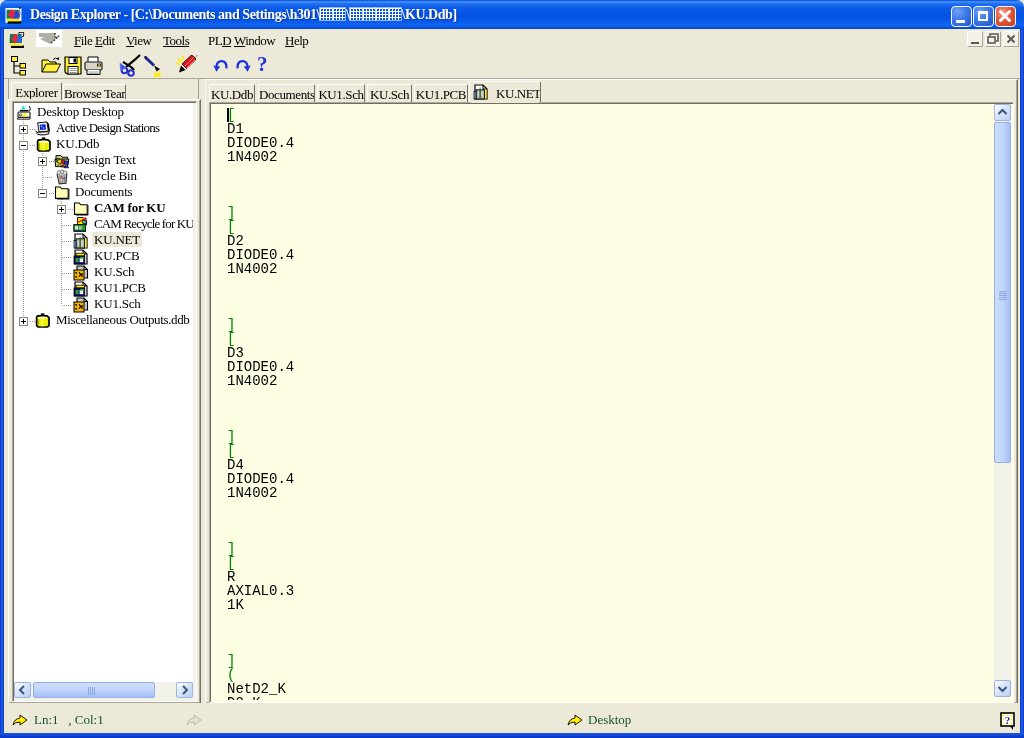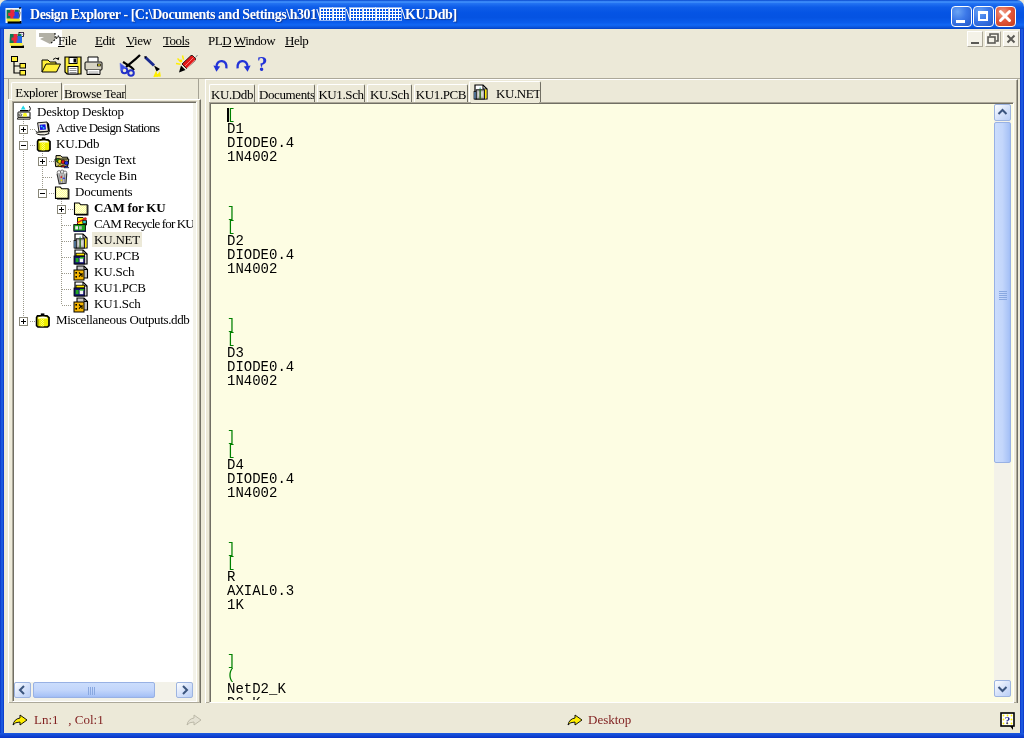--- a/index.html
+++ b/index.html
@@ -1,20 +1,20 @@
 <!DOCTYPE html>
 <html><head>
 <meta charset="utf-8">
 <style>
 html,body{margin:0;padding:0;}
 *{-webkit-font-smoothing:antialiased;}
 body{width:1024px;height:738px;position:relative;overflow:hidden;background:#ECE9D8;
      font-family:"Liberation Serif",serif;}
 .abs{position:absolute;}
-.ser{font-family:"Liberation Serif",serif;font-size:13px;color:#7f1d1d;white-space:nowrap;}
+.ser{font-family:"Liberation Serif",serif;font-size:13px;color:#14532d;white-space:nowrap;}
 u{text-decoration:underline;}
 
 #titlebar{left:0;top:0;width:1024px;height:29px;
   background:linear-gradient(to bottom,#0442C8 0%,#2E7CF2 4%,#4493FB 7%,#2272F2 12%,#0D5CE8 25%,#0554E4 45%,#0553E2 60%,#0A5CEC 78%,#1168F5 86%,#0C57E0 93%,#0443C4 100%);
   border-radius:7px 7px 0 0;}
 #titletext{left:30px;top:7px;font-size:14px;letter-spacing:-0.45px;font-weight:bold;color:#fff;white-space:nowrap;
   text-shadow:1px 1px 1px #103A9A;}
 .hz{display:inline-block;width:12px;height:12px;margin:0 1px -1px 0;vertical-align:baseline;outline:1px solid rgba(255,255,255,0.55);
   background:
    repeating-linear-gradient(to bottom,#fff 0 1px,transparent 1px 3px),
@@ -100,21 +100,21 @@
   <path d="M4.5 2 h4 v3 h2 v6 h-6 v-2.5 h-2 v-3 h2 z" fill="#E8273C"></path>
   <path d="M8.5 4 h4.5 v7.5 h-5.5 v-3 h1 z" fill="#2268E8"></path>
   <rect x="1" y="11" width="12.5" height="2.8" fill="#F8F03A"></rect>
   <path d="M12 1.5 l1.5 -1.5 M13.5 2.5 l2 -0.5" stroke="#7030A0" stroke-width="0.8"></path>
 </svg>
 <div class="abs" style="left:36px;top:30px;width:26px;height:17px;background:#fff;"></div>
 <svg class="abs" style="left:36px;top:30px" width="26" height="17" viewBox="0 0 26 17">
   <polygon points="3,3 19,3 19,7 23,6 14,14 4,9 8,7 3,7" fill="#B2B0A6"></polygon>
   <path d="M19,3 L19,7 L23,6 L14,14" fill="none" stroke="#000" stroke-width="1.1" stroke-dasharray="1.8 1.6"></path>
 </svg>
-<div class="menu" style="left:58px;"><u>F</u>ile</div>
+<div class="menu" style="left:74px;"><u>F</u>ile</div>
 <div class="menu" style="left:95px;"><u>E</u>dit</div>
 <div class="menu" style="left:126px;"><u>V</u>iew</div>
 <div class="menu" style="left:163px;text-decoration:underline;"><u>T</u>ools</div>
 <div class="menu" style="left:208px;">PL<u>D</u></div>
 <div class="menu" style="left:234px;"><u>W</u>indow</div>
 <div class="menu" style="left:285px;"><u>H</u>elp</div>
 
 <div class="abs mdib" style="left:967px;top:31px;">
     <div style="position:absolute;left:3px;top:10px;width:8px;height:2px;background:#5A5955;"></div>
   </div>

